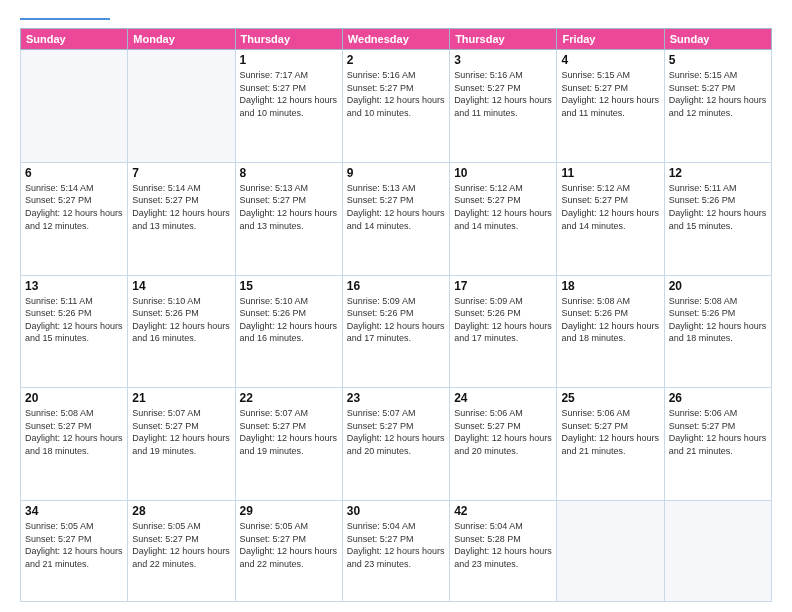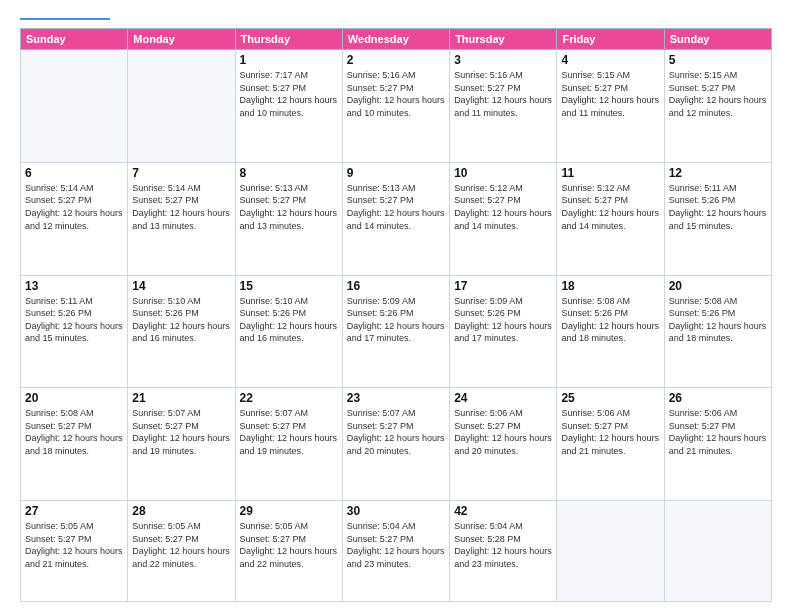--- a/index.html
+++ b/index.html
@@ -233,21 +233,21 @@
             <span class="day-number">25</span>
             <div class="day-info"><span>Sunrise: 5:06 AM</span><br><span>Sunset: 5:27 PM</span><br><span>Daylight: 12 hours hours</span><br><span>and 21 minutes.</span></div>
           </td>
           <td>
             <span class="day-number">26</span>
             <div class="day-info"><span>Sunrise: 5:06 AM</span><br><span>Sunset: 5:27 PM</span><br><span>Daylight: 12 hours hours</span><br><span>and 21 minutes.</span></div>
           </td>
         </tr>
         <tr>
           <td>
-            <span class="day-number">27</span>
+            <span class="day-number">34</span>
             <div class="day-info"><span>Sunrise: 5:05 AM</span><br><span>Sunset: 5:27 PM</span><br><span>Daylight: 12 hours hours</span><br><span>and 21 minutes.</span></div>
           </td>
           <td>
             <span class="day-number">28</span>
             <div class="day-info"><span>Sunrise: 5:05 AM</span><br><span>Sunset: 5:27 PM</span><br><span>Daylight: 12 hours hours</span><br><span>and 22 minutes.</span></div>
           </td>
           <td>
             <span class="day-number">29</span>
             <div class="day-info"><span>Sunrise: 5:05 AM</span><br><span>Sunset: 5:27 PM</span><br><span>Daylight: 12 hours hours</span><br><span>and 22 minutes.</span></div>
           </td>

